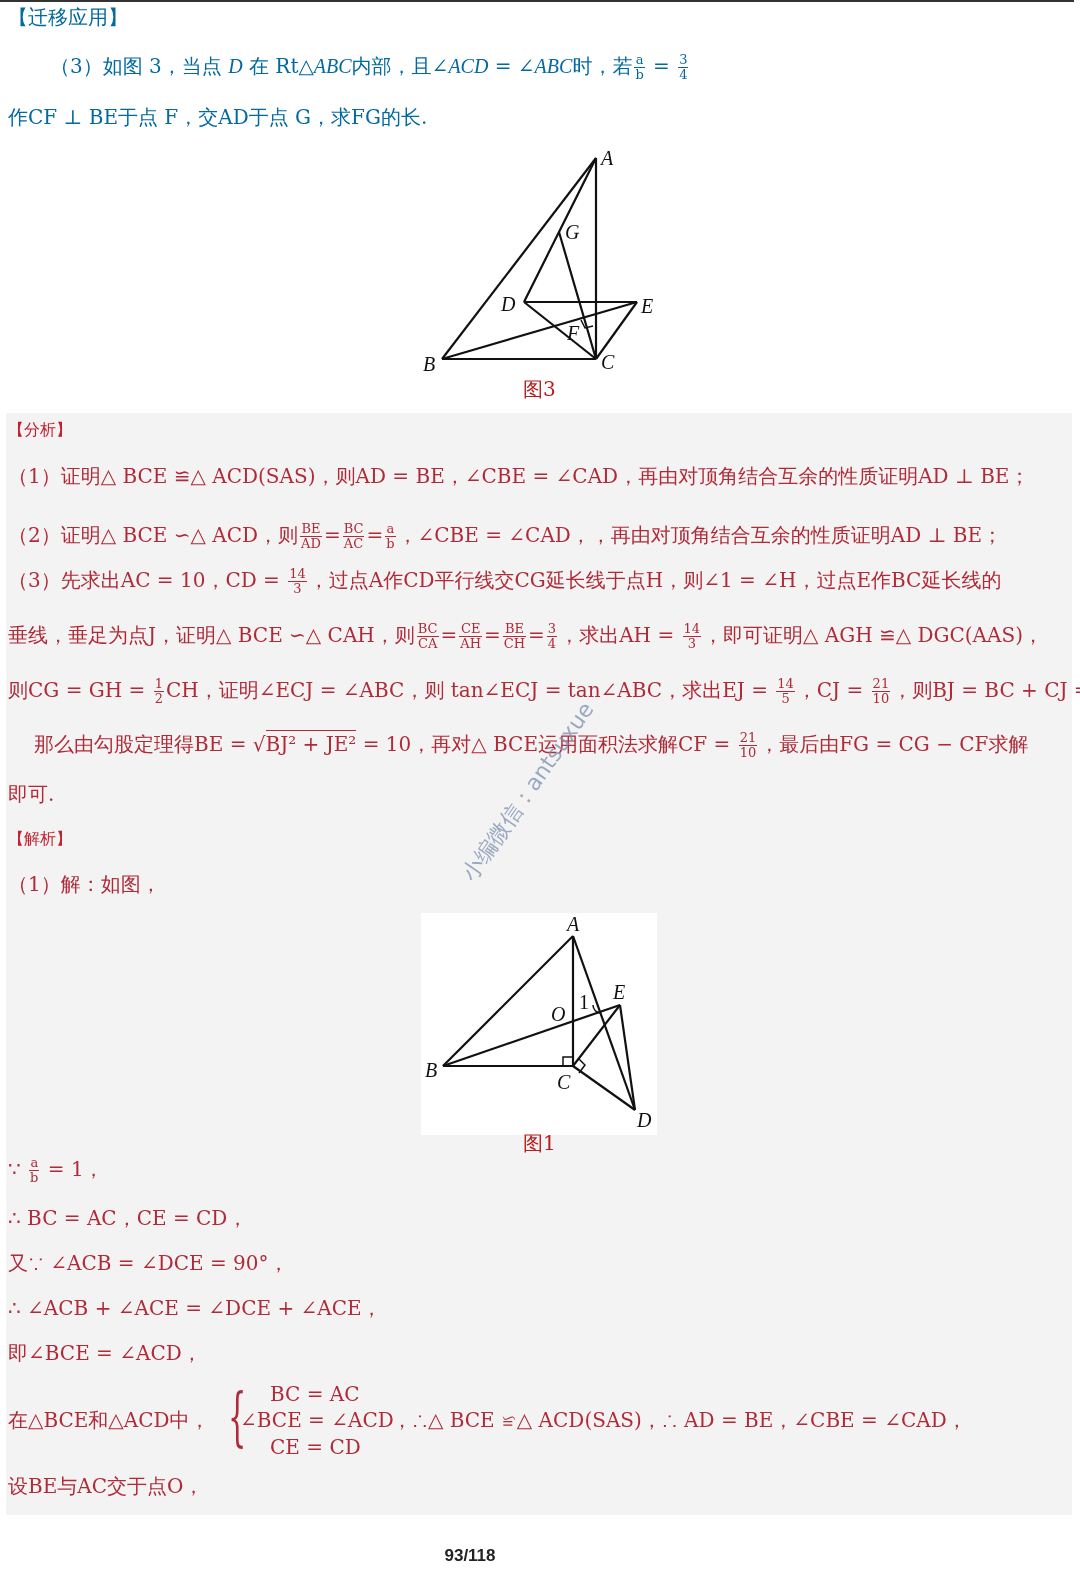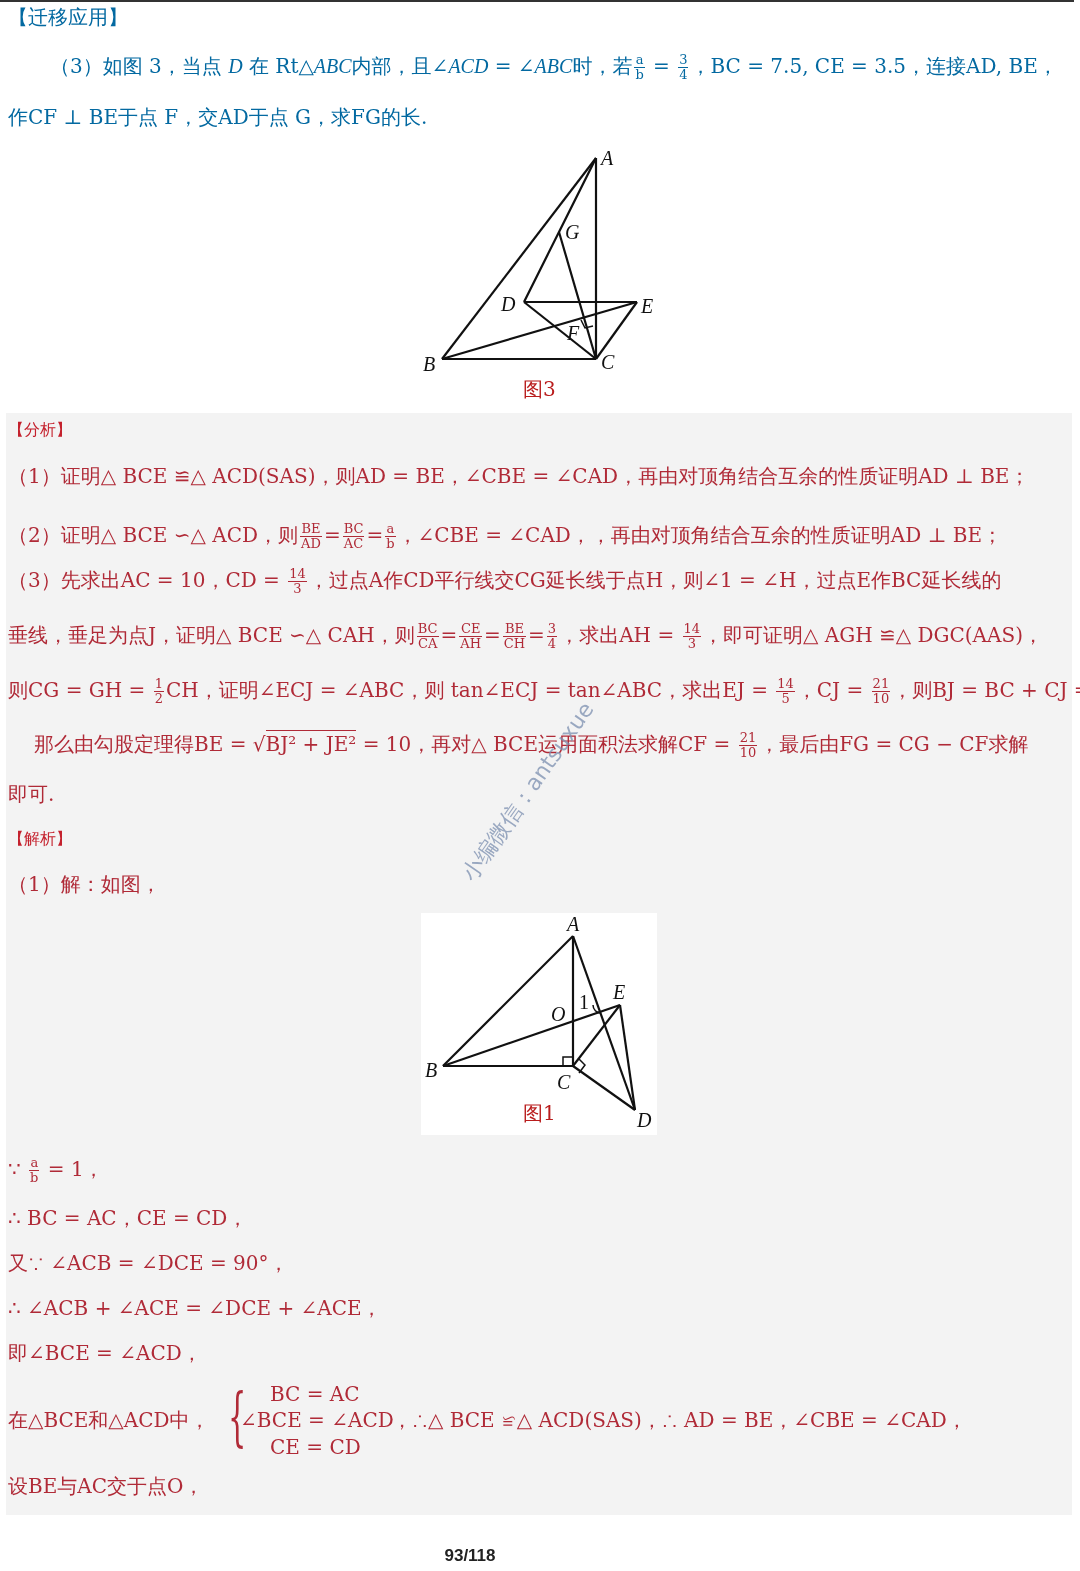--- a/index.html
+++ b/index.html
@@ -24,21 +24,21 @@
   .sqrt { border-top:1px solid currentColor; padding-top:1px; }
 </style>
 </head>
 <body>
 
 <div class="topline"></div>
 
 <div class="line blk" style="top:3px;">【迁移应用】</div>
 
 <div class="line blk" style="top:52px;margin-left:42px;">
-  <span>（3）如图 3，当点 </span><i class="m">D</i><span> 在 Rt△</span><i class="m">ABC</i><span>内部，且∠</span><i class="m">ACD</i><span> = ∠</span><i class="m">ABC</i><span>时，若</span><span class="frac"><span class="num">a</span><span>b</span></span><span> = </span><span class="frac"><span class="num">3</span><span>4</span></span><span>，BC = 7.5, CE = 3.5，连接AD, BE，</span>
+  <span>（3）如图 3，当点 </span><i class="m">D</i><span> 在 Rt△</span><i class="m">ABC</i><span>内部，且∠</span><i class="m">ACD</i><span> = ∠</span><i class="m">ABC</i><span>时，若</span><span class="frac"><span class="num">a</span><span>b</span></span><span> = </span><span class="frac"><span class="num">3</span><span>4</span></span>
 </div>
 
 <div class="line blk" style="top:103px;">作CF ⊥ BE于点 F，交AD于点 G，求FG的长.</div>
 
 <svg class="fig" style="left:415px;top:145px;" width="260" height="230" viewBox="0 0 260 230">
   <g stroke="#111" stroke-width="2.2" fill="none">
     <line x1="27" y1="214" x2="181" y2="13"></line>
     <line x1="181" y1="13" x2="181" y2="214"></line>
     <line x1="27" y1="214" x2="181" y2="214"></line>
     <line x1="109" y1="157" x2="181" y2="13"></line>
@@ -110,21 +110,21 @@
   <g font-family="Liberation Serif, DejaVu Serif, serif" font-style="italic" font-size="20" fill="#111">
     <text x="146" y="18">A</text>
     <text x="192" y="86">E</text>
     <text x="130" y="108">O</text>
     <text x="158" y="96" font-style="normal">1</text>
     <text x="4" y="164">B</text>
     <text x="136" y="176">C</text>
     <text x="216" y="214">D</text>
   </g>
 </svg>
-<div class="caption" style="left:523px;top:1100px;">图1</div>
+<div class="caption" style="left:523px;top:1130px;">图1</div>
 
 <div class="line red" style="top:1155px;">
   <span>∵ </span><span class="frac"><span class="num">a</span><span>b</span></span><span> = 1，</span>
 </div>
 <div class="line red" style="top:1204px;">∴ BC = AC，CE = CD，</div>
 <div class="line red" style="top:1249px;">又∵ ∠ACB = ∠DCE = 90°，</div>
 <div class="line red" style="top:1294px;">∴ ∠ACB + ∠ACE = ∠DCE + ∠ACE，</div>
 <div class="line red" style="top:1339px;">即∠BCE = ∠ACD，</div>
 
 <div class="line red" style="top:1406px;">在△BCE和△ACD中，</div>

